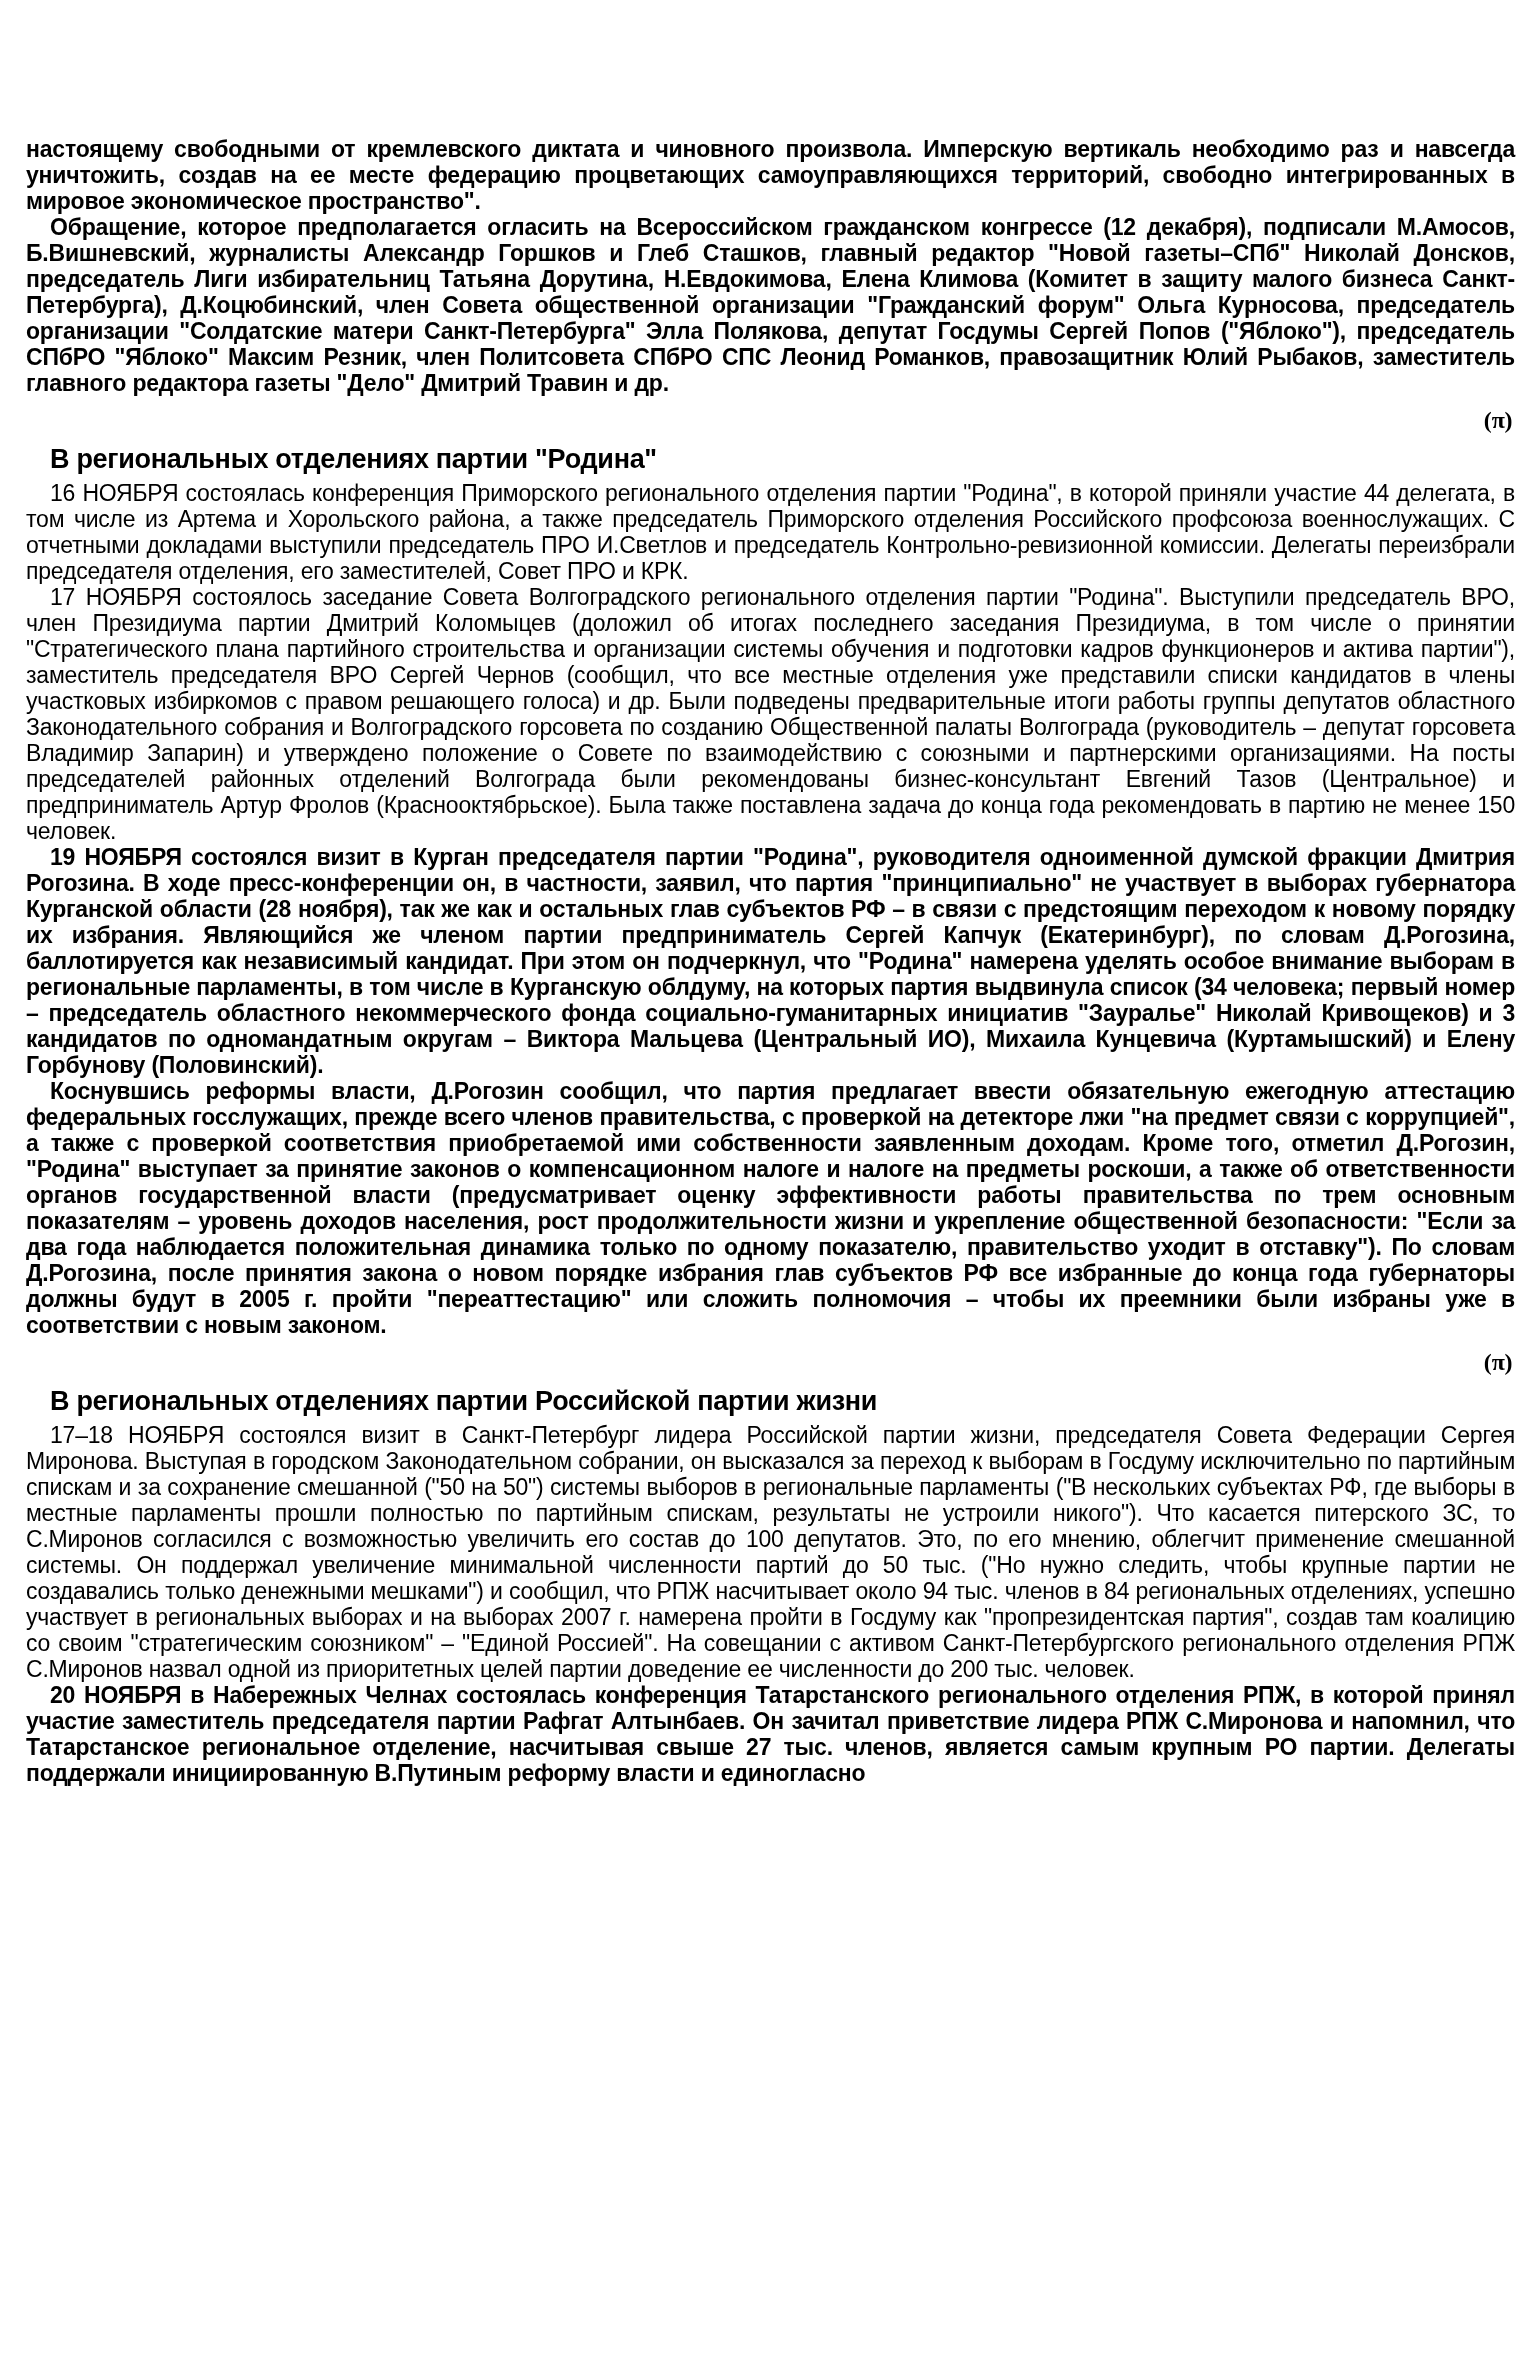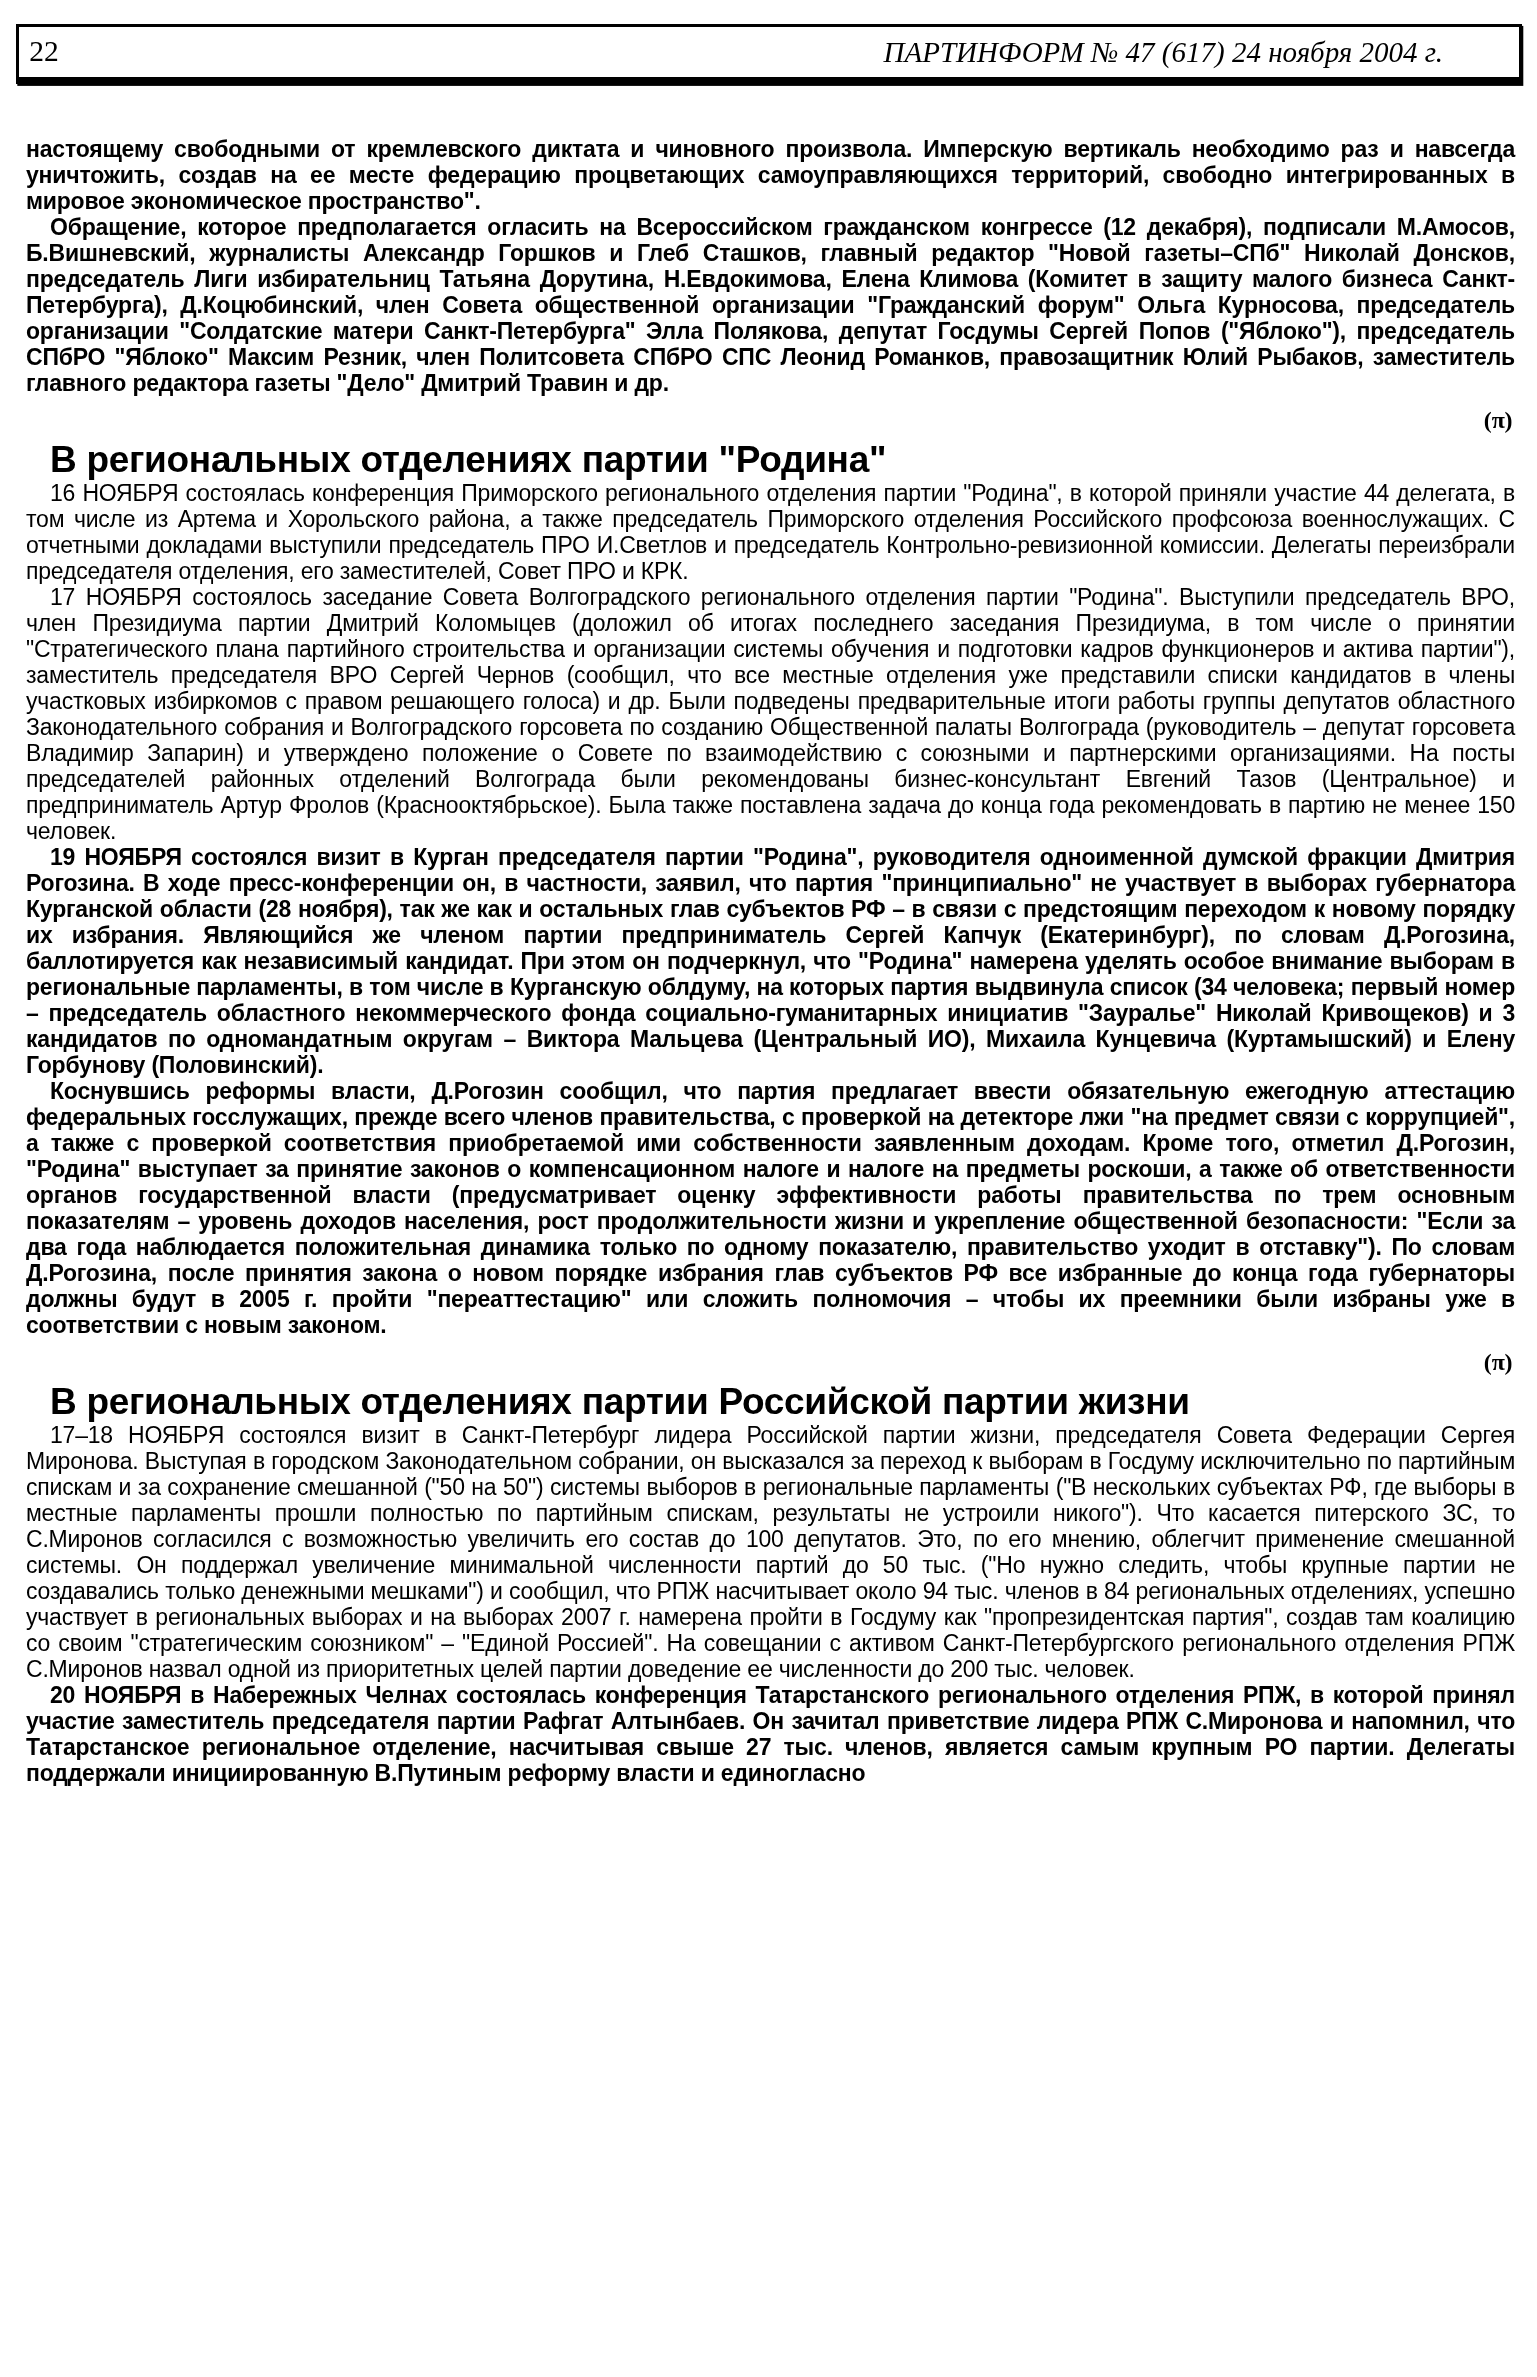--- a/index.html
+++ b/index.html
@@ -57,45 +57,41 @@
     margin: 0;
     text-indent: 24px;
   }
   .content p.no-indent {
     text-indent: 0;
   }
   .content p.bold {
     font-weight: bold;
   }
   .content h2 {
-    font-size: 37px;
+    font-size: 27px;
     line-height: 33px;
     font-weight: bold;
     margin: 9px 0 3.8px 0;
     text-indent: 24px;
     text-align: left;
     letter-spacing: -0.3px;
   }
   .content .pi {
     text-align: right;
     font-weight: bold;
     font-family: "Liberation Serif", serif;
     font-size: 24px;
     line-height: 28px;
     margin: 10.2px 2.6px 6.4px 0;
   }
 </style>
 </head>
 <body>
 
 <div class="page">
-  <div class="header-box">
-    <span class="page-num">22</span>
-    <span class="header-title">ПАРТИНФОРМ № 47 (617) 24 ноября 2004 г.</span>
-  </div>
   <div class="content">
       <p class="bold no-indent">настоящему свободными от кремлевского диктата и чиновного произвола. Имперскую вертикаль необходимо раз и навсегда уничтожить, создав на ее месте федерацию процветающих самоуправляющихся территорий, свободно интегрированных в мировое экономическое пространство".</p>
       <p class="bold">Обращение, которое предполагается огласить на Всероссийском гражданском конгрессе (12 декабря), подписали М.Амосов, Б.Вишневский, журналисты Александр Горшков и Глеб Сташков, главный редактор "Новой газеты–СПб" Николай Донсков, председатель Лиги избирательниц Татьяна Дорутина, Н.Евдокимова, Елена Климова (Комитет в защиту малого бизнеса Санкт-Петербурга), Д.Коцюбинский, член Совета общественной организации "Гражданский форум" Ольга Курносова, председатель организации "Солдатские матери Санкт-Петербурга" Элла Полякова, депутат Госдумы Сергей Попов ("Яблоко"), председатель СПбРО "Яблоко" Максим Резник, член Политсовета СПбРО СПС Леонид Романков, правозащитник Юлий Рыбаков, заместитель главного редактора газеты "Дело" Дмитрий Травин и др.</p>
       <div class="pi">(π)</div>
       <h2>В региональных отделениях партии "Родина"</h2>
       <p>16 НОЯБРЯ состоялась конференция Приморского регионального отделения партии "Родина", в которой приняли участие 44 делегата, в том числе из Артема и Хорольского района, а также председатель Приморского отделения Российского профсоюза военнослужащих. С отчетными докладами выступили председатель ПРО И.Светлов и председатель Контрольно-ревизионной комиссии. Делегаты переизбрали председателя отделения, его заместителей, Совет ПРО и КРК.</p>
       <p>17 НОЯБРЯ состоялось заседание Совета Волгоградского регионального отделения партии "Родина". Выступили председатель ВРО, член Президиума партии Дмитрий Коломыцев (доложил об итогах последнего заседания Президиума, в том числе о принятии "Стратегического плана партийного строительства и организации системы обучения и подготовки кадров функционеров и актива партии"), заместитель председателя ВРО Сергей Чернов (сообщил, что все местные отделения уже представили списки кандидатов в члены участковых избиркомов с правом решающего голоса) и др. Были подведены предварительные итоги работы группы депутатов областного Законодательного собрания и Волгоградского горсовета по созданию Общественной палаты Волгограда (руководитель – депутат горсовета Владимир Запарин) и утверждено положение о Совете по взаимодействию с союзными и партнерскими организациями. На посты председателей районных отделений Волгограда были рекомендованы бизнес-консультант Евгений Тазов (Центральное) и предприниматель Артур Фролов (Краснооктябрьское). Была также поставлена задача до конца года рекомендовать в партию не менее 150 человек.</p>
       <p class="bold">19 НОЯБРЯ состоялся визит в Курган председателя партии "Родина", руководителя одноименной думской фракции Дмитрия Рогозина. В ходе пресс-конференции он, в частности, заявил, что партия "принципиально" не участвует в выборах губернатора Курганской области (28 ноября), так же как и остальных глав субъектов РФ – в связи с предстоящим переходом к новому порядку их избрания. Являющийся же членом партии предприниматель Сергей Капчук (Екатеринбург), по словам Д.Рогозина, баллотируется как независимый кандидат. При этом он подчеркнул, что "Родина" намерена уделять особое внимание выборам в региональные парламенты, в том числе в Курганскую облдуму, на которых партия выдвинула список (34 человека; первый номер – председатель областного некоммерческого фонда социально-гуманитарных инициатив "Зауралье" Николай Кривощеков) и 3 кандидатов по одномандатным округам – Виктора Мальцева (Центральный ИО), Михаила Кунцевича (Куртамышский) и Елену Горбунову (Половинский).</p>
       <p class="bold">Коснувшись реформы власти, Д.Рогозин сообщил, что партия предлагает ввести обязательную ежегодную аттестацию федеральных госслужащих, прежде всего членов правительства, с проверкой на детекторе лжи "на предмет связи с коррупцией", а также с проверкой соответствия приобретаемой ими собственности заявленным доходам. Кроме того, отметил Д.Рогозин, "Родина" выступает за принятие законов о компенсационном налоге и налоге на предметы роскоши, а также об ответственности органов государственной власти (предусматривает оценку эффективности работы правительства по трем основным показателям – уровень доходов населения, рост продолжительности жизни и укрепление общественной безопасности: "Если за два года наблюдается положительная динамика только по одному показателю, правительство уходит в отставку"). По словам Д.Рогозина, после принятия закона о новом порядке избрания глав субъектов РФ все избранные до конца года губернаторы должны будут в 2005 г. пройти "переаттестацию" или сложить полномочия – чтобы их преемники были избраны уже в соответствии с новым законом.</p>
       <div class="pi">(π)</div>

